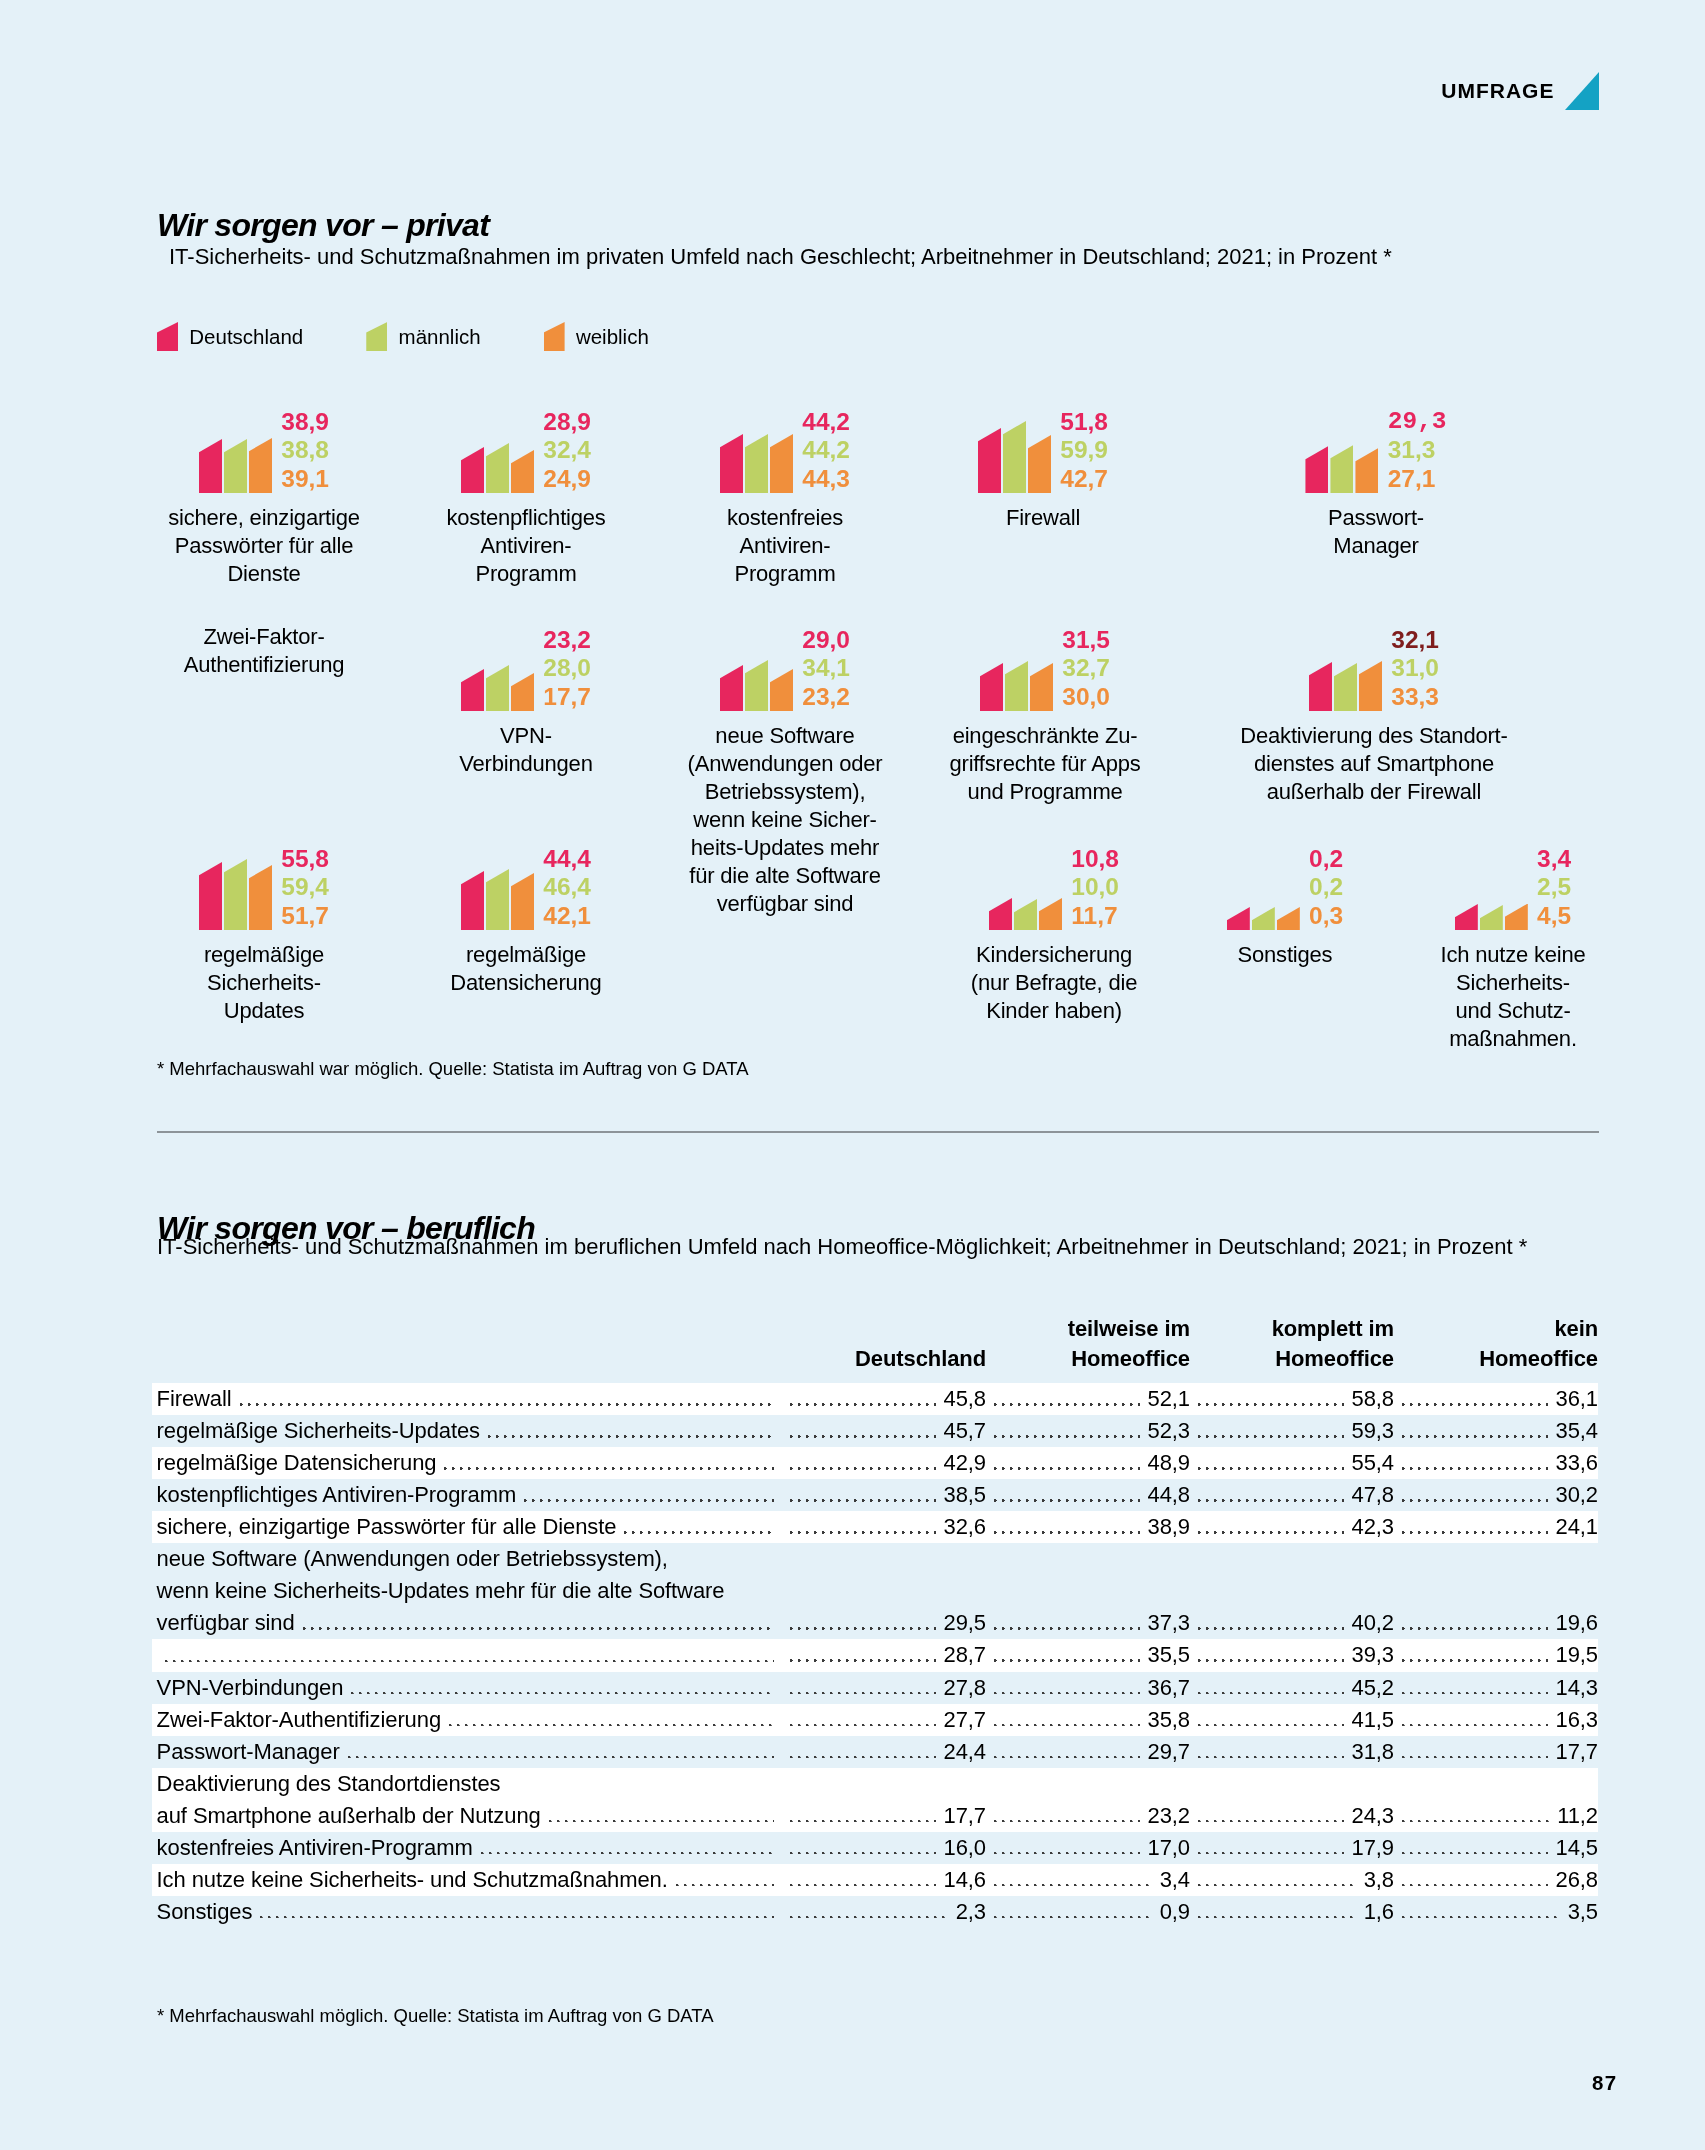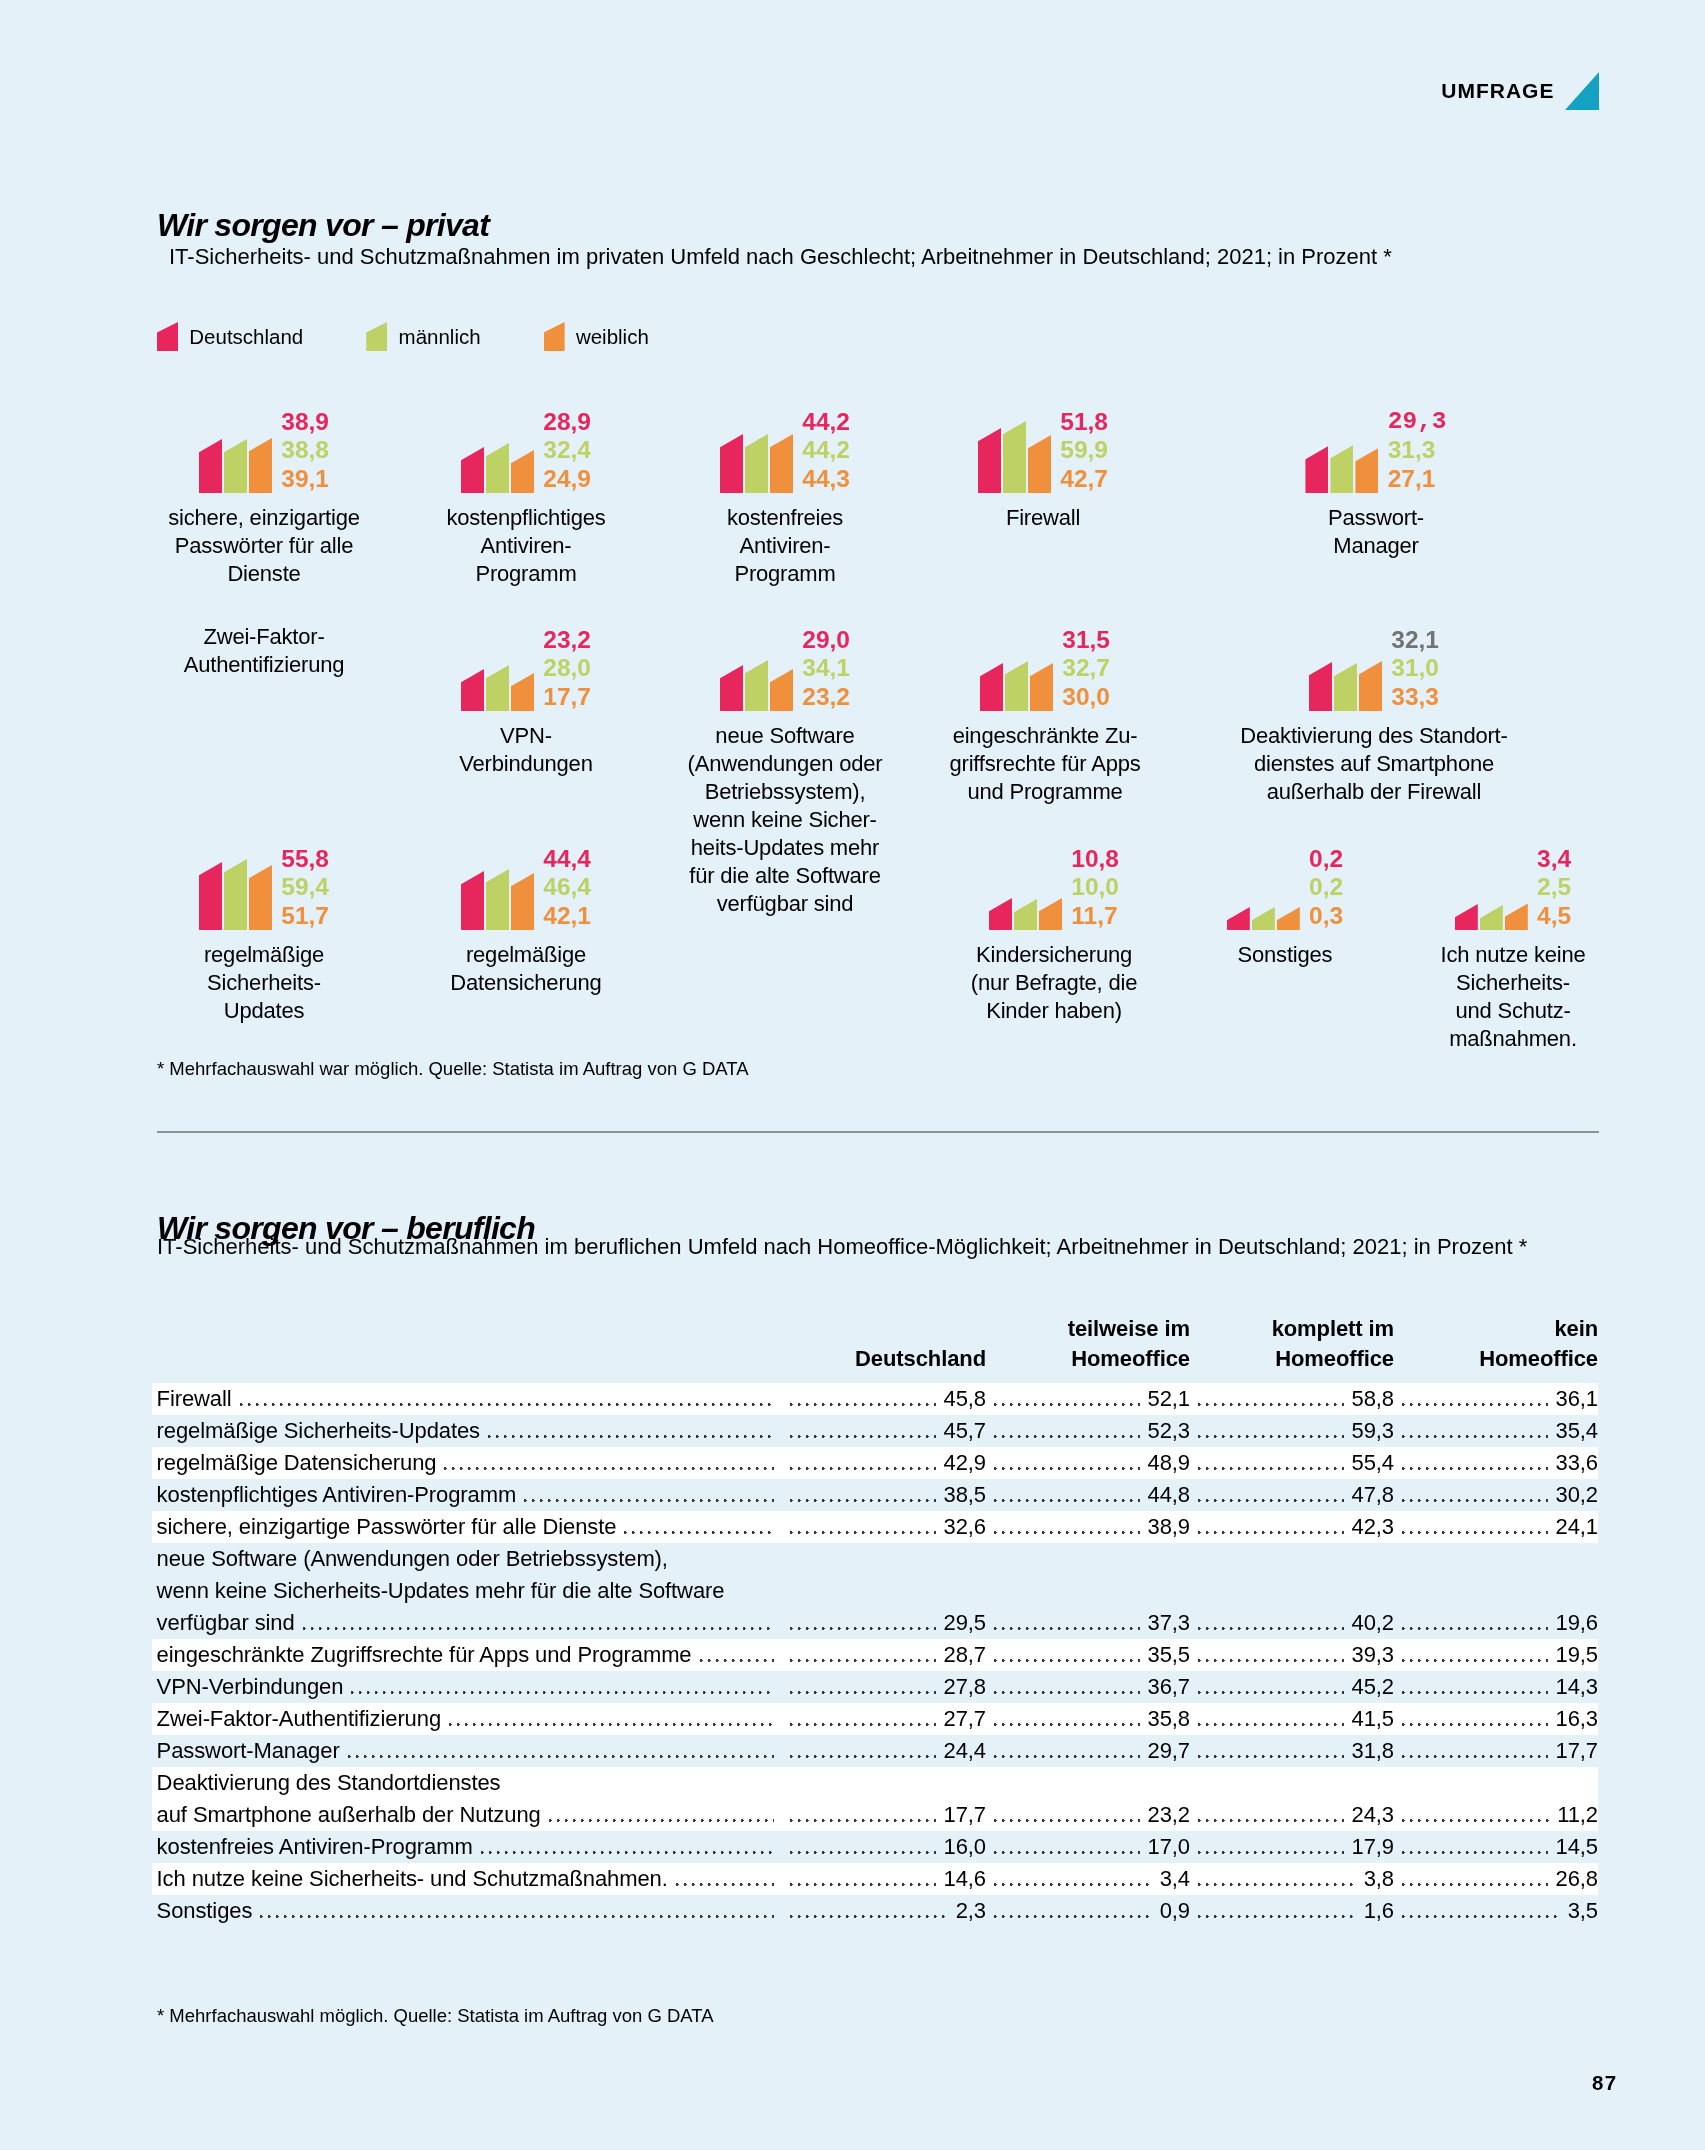--- a/index.html
+++ b/index.html
@@ -221,21 +221,21 @@
 und Programme</div>
       </div>
       <div class="chart-cell" style="left: 1374px; top: 612px;">
         <div class="chart-top">
           <div class="bars">
             <div class="bar" style="height: 49px; background: rgb(231, 38, 94);"></div>
             <div class="bar" style="height: 48px; background: rgb(189, 209, 100);"></div>
             <div class="bar" style="height: 50px; background: rgb(240, 143, 60);"></div>
           </div>
           <div class="vals">
-            <div style="color: #737373;">32,1</div>
+            <div style="color: #7f1d1d;">32,1</div>
             <div style="color: rgb(189, 209, 100);">31,0</div>
             <div style="color: rgb(240, 143, 60);">33,3</div>
           </div>
         </div>
         <div class="chart-label">Deaktivierung des Standort-
 dienstes auf Smartphone
 außerhalb der Firewall</div>
       </div>
       <div class="chart-cell" style="left: 264px; top: 831px;">
         <div class="chart-top">
@@ -483,21 +483,20 @@
             </div>
             <div class="td">
               <span class="leader"></span>
               <span class="num">19,6</span>
             </div>
           </div>
         </div>
         <div class="tr striped">
           <div class="tr-main">
             <div class="td-label">
-              <span class="rowlabel">eingeschränkte Zugriffsrechte für Apps und Programme</span>
               <span class="leader"></span>
             </div>
             <div class="td">
               <span class="leader"></span>
               <span class="num">28,7</span>
             </div>
             <div class="td">
               <span class="leader"></span>
               <span class="num">35,5</span>
             </div>

